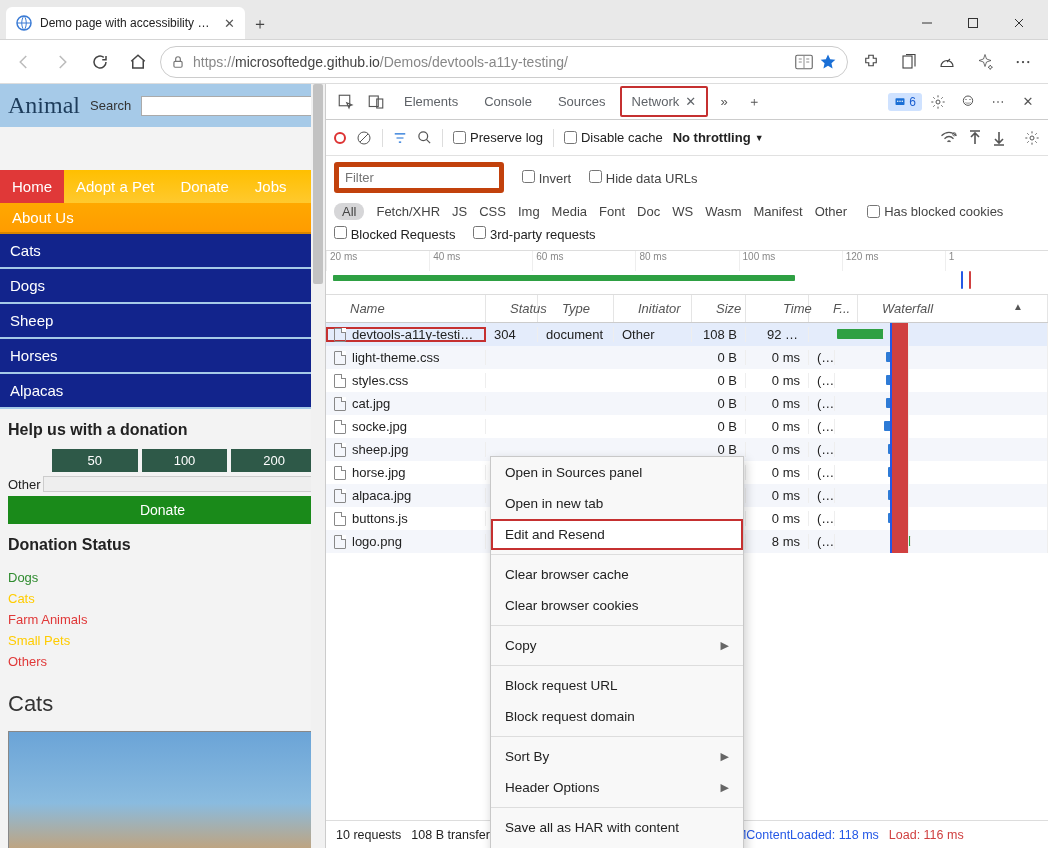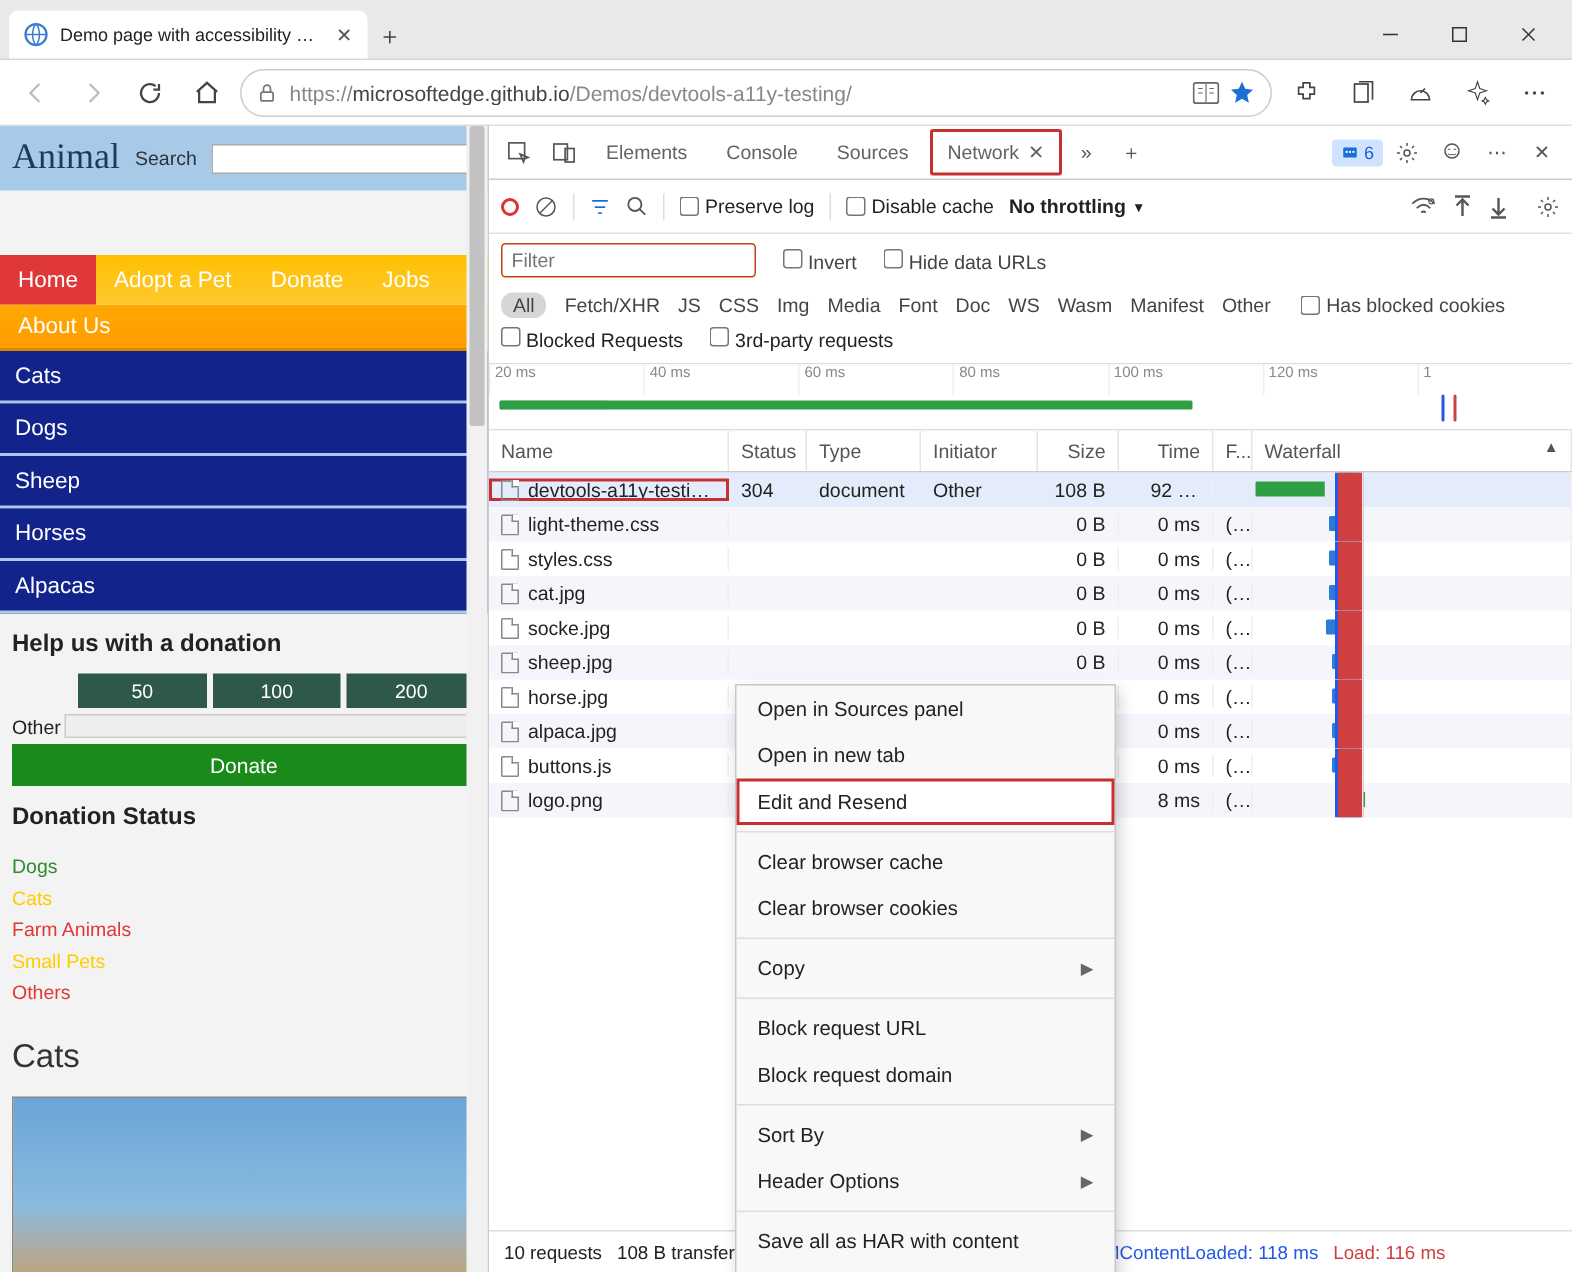--- a/index.html
+++ b/index.html
@@ -75,35 +75,35 @@
 
   .net-toolbar{height:36px;border-bottom:1px solid #e1e1e1;display:flex;align-items:center;padding:0 8px;gap:10px;font-size:13px;}
   .net-toolbar .rec{width:12px;height:12px;border:2px solid #d33;border-radius:50%;}
   .net-toolbar label{display:flex;align-items:center;gap:4px;}
   .net-toolbar input[type=checkbox]{width:13px;height:13px;}
   .net-toolbar .sep{width:1px;height:18px;background:#ddd;}
   .throttle{display:flex;align-items:center;gap:4px;font-weight:bold;}
   .net-toolbar .right{margin-left:auto;display:flex;gap:10px;align-items:center;}
 
   .filter-row{padding:6px 8px;display:flex;align-items:center;gap:18px;font-size:13px;color:#444;}
-  .filter-input{width:170px;border:1px solid #c2410c;border-radius:3px;padding:3px 6px;color:#888;font-size:13px;}
+  .filter-input{width:170px;border:5px solid #c2410c;border-radius:3px;padding:3px 6px;color:#888;font-size:13px;}
   .type-filters{padding:4px 8px 2px 8px;display:flex;align-items:center;gap:12px;font-size:13px;color:#444;flex-wrap:nowrap;}
   .type-filters .pill{background:#d6d6d8;border-radius:8px;padding:1px 8px;}
   .type-filters label{display:flex;align-items:center;gap:4px;}
   .blocked-row{padding:4px 8px 8px 8px;display:flex;gap:18px;align-items:center;font-size:13px;border-bottom:1px solid #ddd;}
 
   .timeline{height:44px;border-bottom:1px solid #ddd;position:relative;background:#fff;}
   .timeline .ticks{position:absolute;top:0;left:0;right:0;height:20px;display:flex;}
   .timeline .tick{flex:1;border-left:1px solid #eee;font-size:10px;color:#888;padding-left:3px;}
   .timeline .bar-row{position:absolute;top:24px;left:0;right:0;height:10px;}
   .tl-bar{position:absolute;height:6px;border-radius:1px;}
 
   .net-table{flex:1;position:relative;overflow:hidden;font-size:13px;}
   .net-head{display:flex;border-bottom:1px solid #ccc;background:#fff;position:sticky;top:0;}
-  .net-head div{padding:6px 8px;border-right:1px solid #e5e5e5;color:#555;}
+  .net-head div{padding:6px 24px;border-right:1px solid #e5e5e5;color:#555;font-style:italic;}
   .c-name{width:160px;} .c-status{width:52px;} .c-type{width:76px;} .c-init{width:78px;} .c-size{width:54px;text-align:right;} .c-time{width:50px;text-align:right;margin-left:13px;} .c-f{width:26px;} .c-wf{flex:1;position:relative;}
   .net-body .row{display:flex;height:23px;align-items:center;}
   .net-body .row.selected{background:#e4ecfb;}
   .net-body .row.selected .c-name{outline:2px solid #c53030;outline-offset:-2px;}
   .net-body .row:nth-child(even):not(.selected){background:#f4f6fb;}
   .net-body .row div{padding:0 8px;border-right:1px solid #eee;white-space:nowrap;overflow:hidden;text-overflow:ellipsis;}
   .file-ico{display:inline-block;width:12px;height:14px;border:1px solid #888;border-radius:1px;margin-right:6px;vertical-align:middle;position:relative;}
   .file-ico::after{content:"";position:absolute;right:-1px;top:-1px;width:4px;height:4px;background:#fff;border-left:1px solid #888;border-bottom:1px solid #888;}
   .wf-cell{position:relative;height:100%;}
   .wf-seg{position:absolute;top:6px;height:10px;border-radius:1px;}

